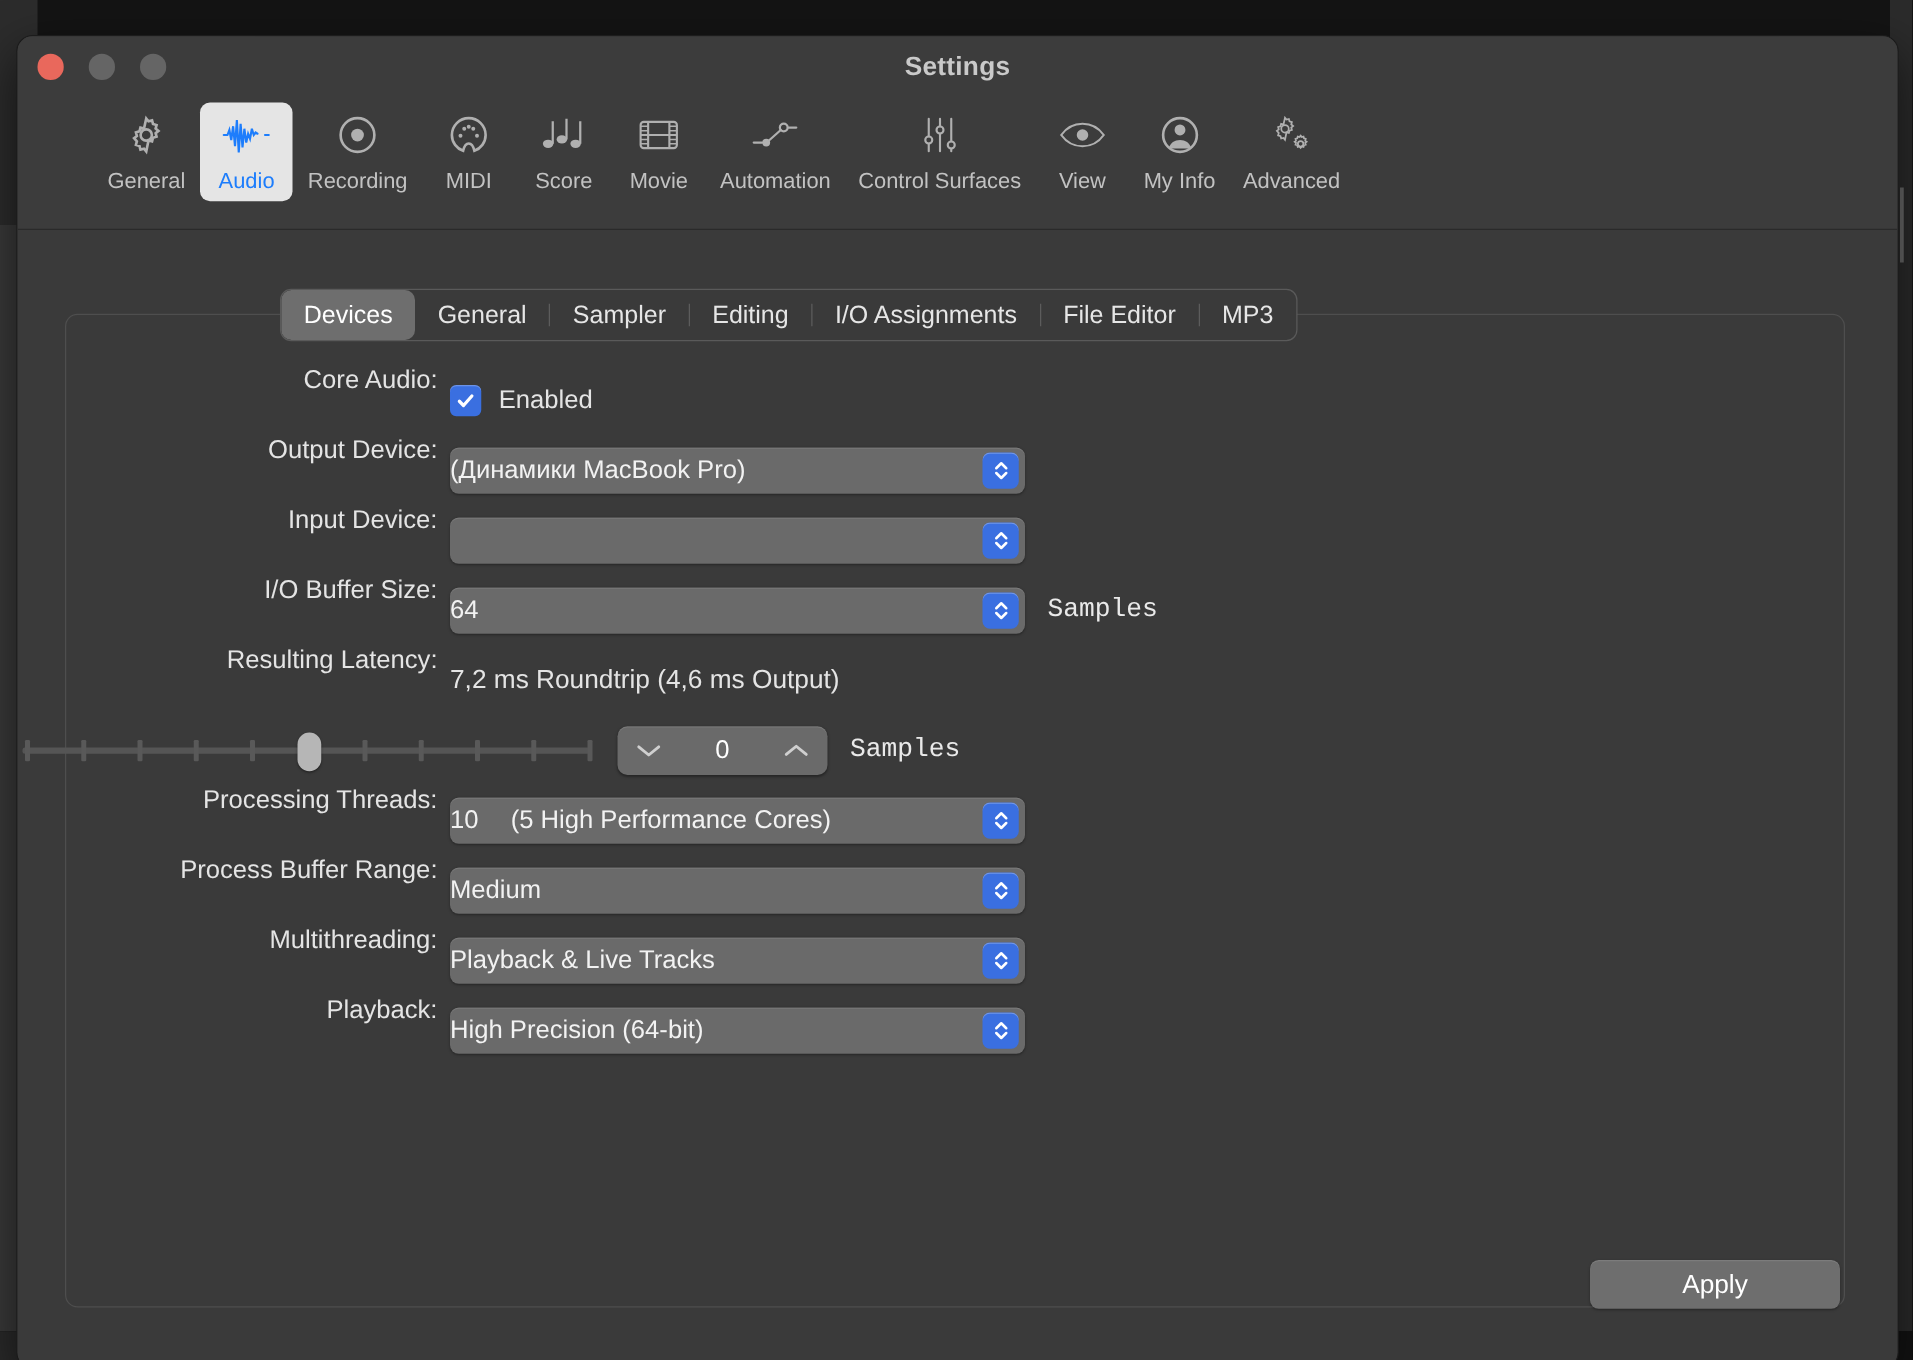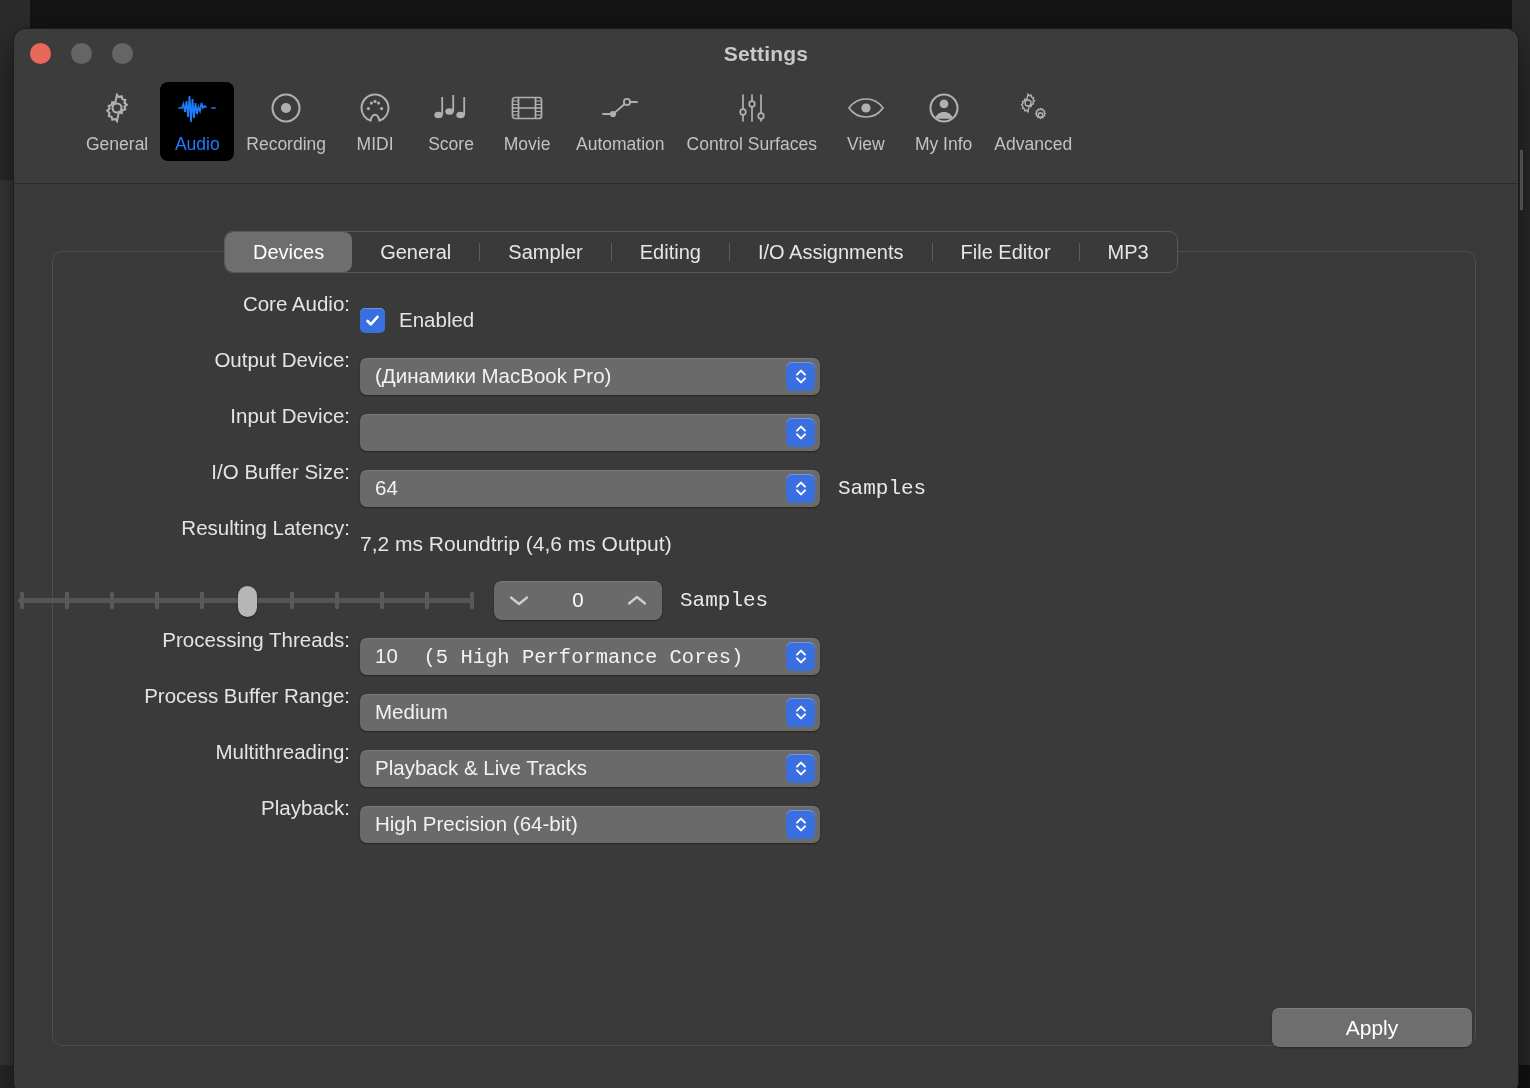--- a/index.html
+++ b/index.html
@@ -123,21 +123,21 @@
     min-width: 74px;
     padding: 7px 10px 6px 10px;
     border-radius: 8px;
     display: flex;
     flex-direction: column;
     align-items: center;
     gap: 7px;
     cursor: default;
     margin-right: 2px;
   }
-  .tb-item.selected { background: #000000; }
+  .tb-item.selected { background: #e5e5e5; }
   .tb-icon {
     height: 38px;
     display: flex;
     align-items: center;
     justify-content: center;
     color: #b0b0b0;
   }
   .tb-item.selected .tb-icon { color: #1d7dfc; }
   .tb-label {
     font-size: 17.5px;
@@ -170,21 +170,21 @@
     align-items: stretch;
     background: #3a3a3a;
     border: 1px solid #5a5a5a;
     border-radius: 9px;
     overflow: hidden;
     z-index: 5;
   }
   .tab {
     display: flex;
     align-items: center;
-    padding: 0 28px;
+    padding: 0 18px;
     font-size: 20px;
     color: #e6e6e6;
     cursor: default;
     white-space: nowrap;
   }
   .tab.active {
     background: #6e6e6e;
     border-radius: 8px;
     color: #ffffff;
   }
@@ -240,28 +240,27 @@
     position: relative;
     height: 37px;
     background: #6a6a6a;
     border-radius: 7px;
     display: flex;
     align-items: center;
     box-shadow: inset 0 1px 0 rgba(255,255,255,0.10), 0 1px 2px rgba(0,0,0,0.35);
     cursor: default;
   }
   .popup-value {
-    padding-left: 15px;
     padding-right: 48px;
     font-size: 20.5px;
     color: #f2f2f2;
     white-space: nowrap;
     overflow: hidden;
   }
-  .popup-value .pt-secondary { margin-left: 20px; font-family: Liberation Mono, monospace; }
+  .popup-value .pt-secondary { margin-left: 20px; }
   .stepper-arrows {
     position: absolute;
     right: 5px; top: 4px;
     width: 29px; height: 29px;
     background: #3a6fe0;
     border-radius: 6px;
     display: flex;
     align-items: center;
     justify-content: center;
     box-shadow: inset 0 1px 0 rgba(255,255,255,0.28);

